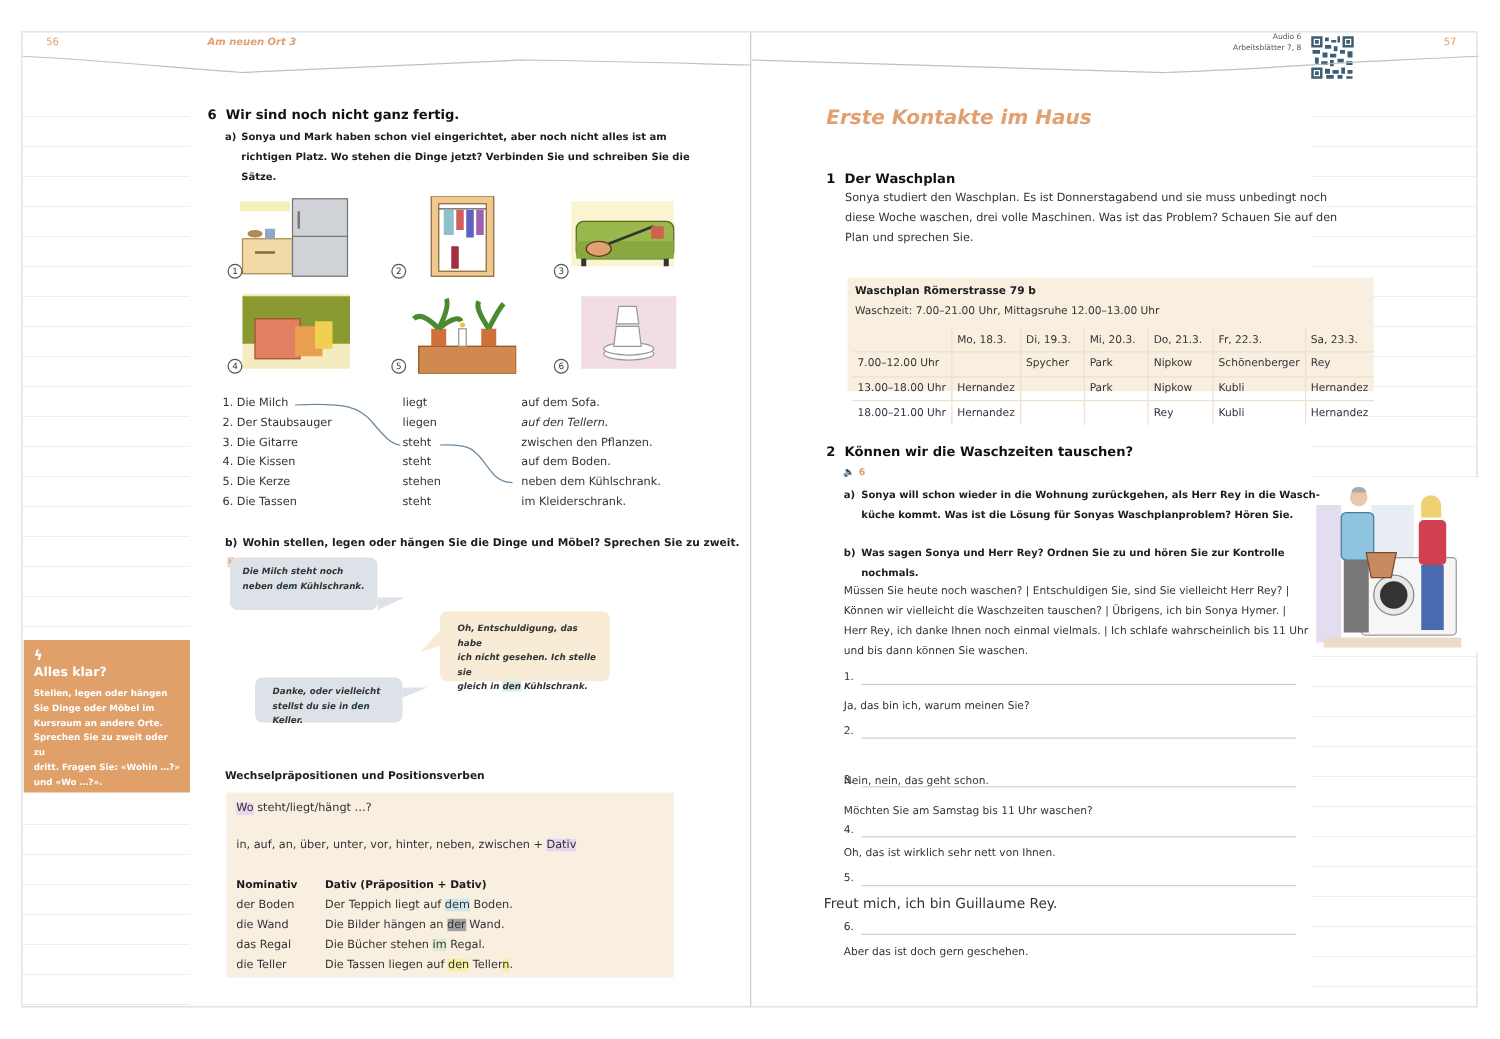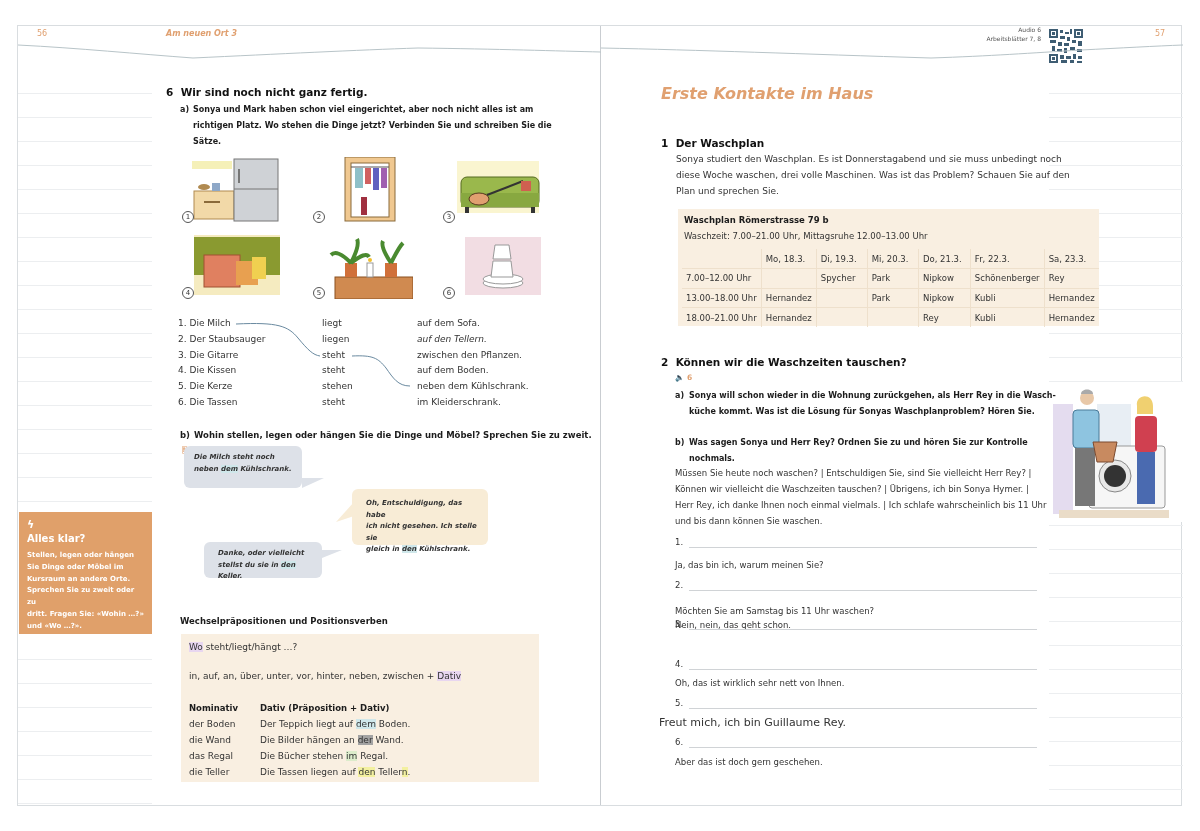--- a/index.html
+++ b/index.html
@@ -33,21 +33,21 @@
   .hl-orange { background: #a3a3a3; }
   .hl-green { background: #dceccb; }
   .hl-yellow { background: #f3f0a0; }
 
   .alles { position: absolute; left: 1px; top: 486px; width: 133px; height: 122px; background: #e0a06a; color: #fff; padding: 6px 8px; }
   .alles .ttl { font-size: 10px; font-weight: bold; margin-top: 2px; }
   .alles .txt { font-size: 7px; line-height: 11.8px; font-weight: bold; margin-top: 6px; color: #fff; }
 
   .grammar { position: absolute; left: 163px; top: 608px; width: 358px; height: 148px; background: #f9efe1; }
 
-  .plan { position: absolute; left: 77px; top: 183px; width: 421px; height: 117px; background: #f9efe1; }
+  .plan { position: absolute; left: 77px; top: 196px; width: 421px; height: 91px; background: #f9efe1; }
   .plan table { position: absolute; left: 4px; top: 40px; border-collapse: collapse; font-size: 8.5px; color: #333; }
   .plan td { height: 19.5px; padding: 0 4px; border-right: 1px solid #eee0cc; border-bottom: 1px solid #eee0cc; white-space: nowrap; }
   .plan td:last-child { border-right: none; }
   .plan tr:last-child td { border-bottom: none; }
 
   .answer-line { position: absolute; height: 1px; background: #d0d3d6; }
 
   .pic-svg { display: block; }
   .title-orange { position: absolute; font-size: 16px; font-style: italic; font-weight: bold; color: #e0a070; }
 </style>
@@ -380,21 +380,21 @@
       <div class="t" style="left:74px;top:509px;font-size:8.5px;">1.</div>
       <div class="answer-line" style="left:88px;top:521px;width:348px;"></div>
       <div class="t" style="left:74px;top:532px;font-size:8.5px;">Ja, das bin ich, warum meinen Sie?</div>
 
       <div class="t" style="left:74px;top:552px;font-size:8.5px;">2.</div>
       <div class="answer-line" style="left:88px;top:564px;width:348px;"></div>
       <div class="t" style="left:74px;top:572px;font-size:8.5px;margin-top:20px;">Nein, nein, das geht schon.</div>
 
       <div class="t" style="left:74px;top:591px;font-size:8.5px;">3.</div>
       <div class="answer-line" style="left:88px;top:603px;width:348px;"></div>
-      <div class="t" style="left:74px;top:578px;font-size:8.5px;text-align:right;">Möchten Sie am Samstag bis 11 Uhr waschen?</div>
+      <div class="t" style="left:74px;top:616px;font-size:8.5px;text-align:right;">Möchten Sie am Samstag bis 11 Uhr waschen?</div>
 
       <div class="t" style="left:74px;top:631px;font-size:8.5px;">4.</div>
       <div class="answer-line" style="left:88px;top:643px;width:348px;"></div>
       <div class="t" style="left:74px;top:650px;font-size:8.5px;">Oh, das ist wirklich sehr nett von Ihnen.</div>
 
       <div class="t" style="left:74px;top:670px;font-size:8.5px;">5.</div>
       <div class="answer-line" style="left:88px;top:682px;width:348px;"></div>
       <div class="t" style="left:58px;top:689px;font-size:11px;">Freut mich, ich bin Guillaume Rey.</div>
 
       <div class="t" style="left:74px;top:709px;font-size:8.5px;">6.</div>

